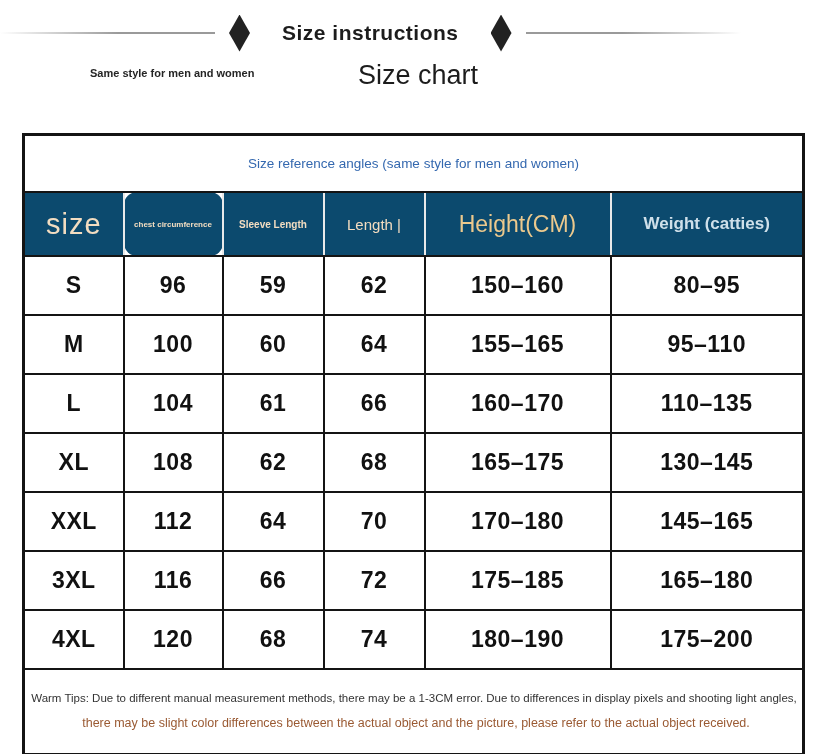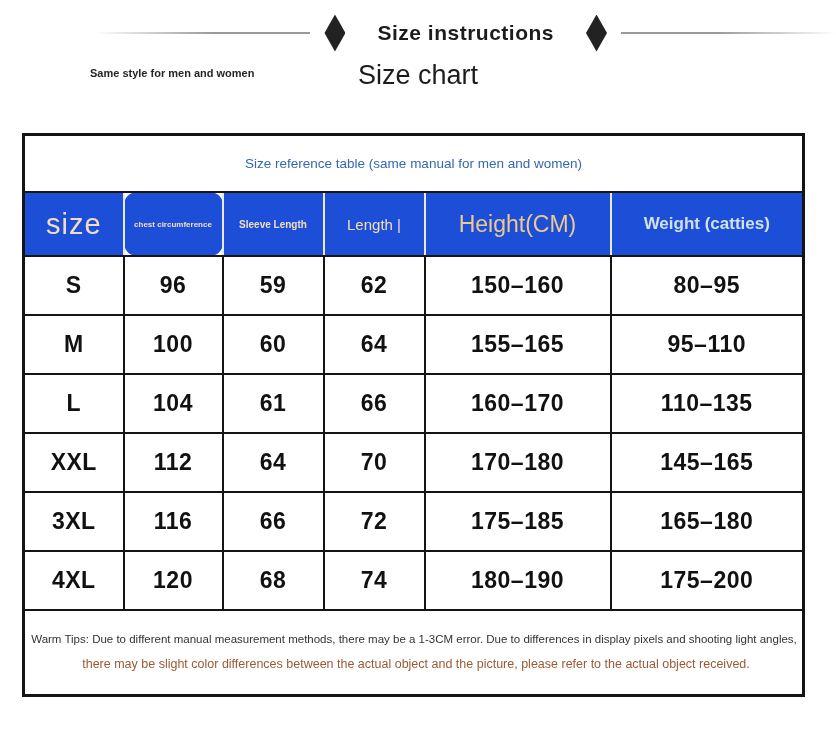--- a/index.html
+++ b/index.html
@@ -6,21 +6,21 @@
     margin: 0; padding: 0;
     width: 836px; height: 754px;
     background: #ffffff;
     font-family: "Liberation Sans", sans-serif;
     overflow: hidden;
     position: relative;
   }
   
   .banner {
     position: absolute; top: 14px; left: 0; width: 836px; height: 38px;
-    display: flex; align-items: center; justify-content: flex-end;
+    display: flex; align-items: center; justify-content: flex-start;
   }
   .banner .rule {
     height: 2px; width: 215px;
   }
   .banner .rule.left  { background: linear-gradient(to right, rgba(160,160,160,0), #9a9a9a 55%); }
   .banner .rule.right { background: linear-gradient(to left,  rgba(160,160,160,0), #9a9a9a 55%); }
   .diamond {
     width: 21px; height: 37px; background: #222222;
     clip-path: polygon(50% 0, 100% 50%, 50% 100%, 0 50%);
     margin: 0 14px; flex: 0 0 auto;
@@ -43,21 +43,21 @@
     width: 780px; table-layout: fixed;
     border-collapse: collapse;
     border: 3px solid #141414;
   }
   .caption-cell {
     height: 53px; text-align: center; vertical-align: middle;
     border-bottom: 2px solid #141414;
     font-size: 13.5px; font-weight: 500;
   }
   th.hdr {
-    height: 62px; background: #1d4ed8; vertical-align: middle; text-align: center;
+    height: 62px; background: #0c4a6e; vertical-align: middle; text-align: center;
     border-top: 2px solid #141414; border-bottom: 2px solid #141414;
     font-weight: 500; padding: 0;
   }
   th.hdr + th.hdr { border-left: 2px solid #e9e9e9; }
   th.col-0 { font-size: 29px; letter-spacing: 1px; }
   th.col-1 { font-size: 8px;  font-weight: 600; }
   th.col-2 { font-size: 10px; font-weight: 600; }
   th.col-3 { font-size: 15px; }
   th.col-4 { font-size: 23px; }
   th.col-5 { font-size: 17px; font-weight: 600; }
@@ -98,21 +98,21 @@
   <colgroup>
     <col style="width:100px">
       <col style="width:99px">
       <col style="width:101px">
     <col style="width:101px">
       <col style="width:186px">
       <col style="width:193px">
   </colgroup>
   <tbody>
     <tr>
-      <td class="caption-cell" colspan="6" style="color: rgb(52, 104, 175);">Size reference table (same manual for men and women)</td>
+      <td class="caption-cell" colspan="6" style="color: rgb(52, 104, 175);">Size reference angles (same style for men and women)</td>
     </tr>
     <tr id="header-row">
         <th class="hdr col-0" style="color: rgb(243, 221, 193);">size</th>
         <th class="hdr col-1" style="color: rgb(243, 221, 193); border-radius: 13px;">chest circumference</th>
         <th class="hdr col-2" style="color: rgb(243, 221, 193);">Sleeve Length</th>
         <th class="hdr col-3" style="color: rgb(243, 220, 192);">Length |</th>
         <th class="hdr col-4" style="color: rgb(236, 201, 141); margin-top: 20px;">Height(CM)</th>
         <th class="hdr col-5" style="color: rgb(207, 224, 234);">Weight (catties)</th>
       </tr>
   </tbody>
@@ -133,20 +133,28 @@
         <td class="cell">155–165</td>
         <td class="cell">95–110</td>
       </tr>
       <tr>
         <td class="cell">L</td>
         <td class="cell">104</td>
         <td class="cell">61</td>
         <td class="cell">66</td>
         <td class="cell">160–170</td>
         <td class="cell">110–135</td>
+      </tr>
+      <tr>
+        <td class="cell">XL</td>
+        <td class="cell">108</td>
+        <td class="cell">62</td>
+        <td class="cell">68</td>
+        <td class="cell">165–175</td>
+        <td class="cell">130–145</td>
       </tr>
       <tr>
         <td class="cell">XXL</td>
         <td class="cell">112</td>
         <td class="cell">64</td>
         <td class="cell">70</td>
         <td class="cell">170–180</td>
         <td class="cell">145–165</td>
       </tr>
       <tr>

